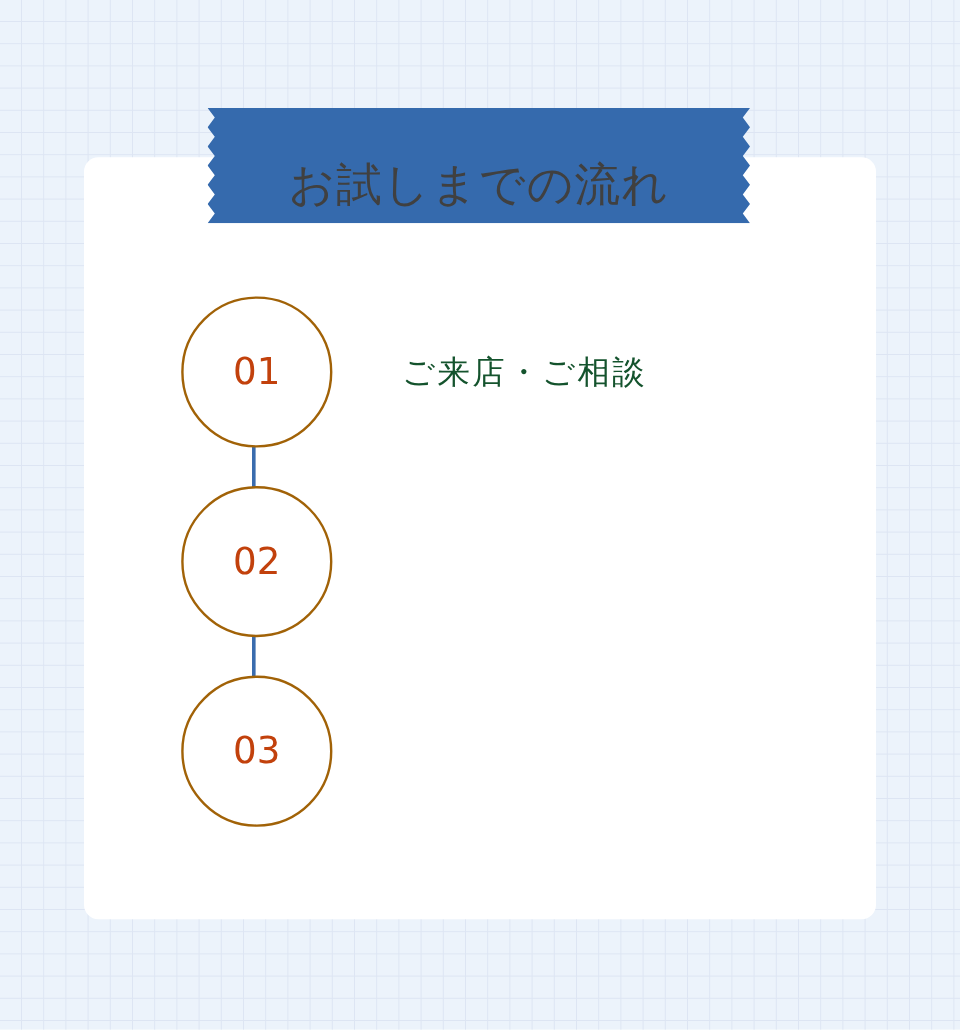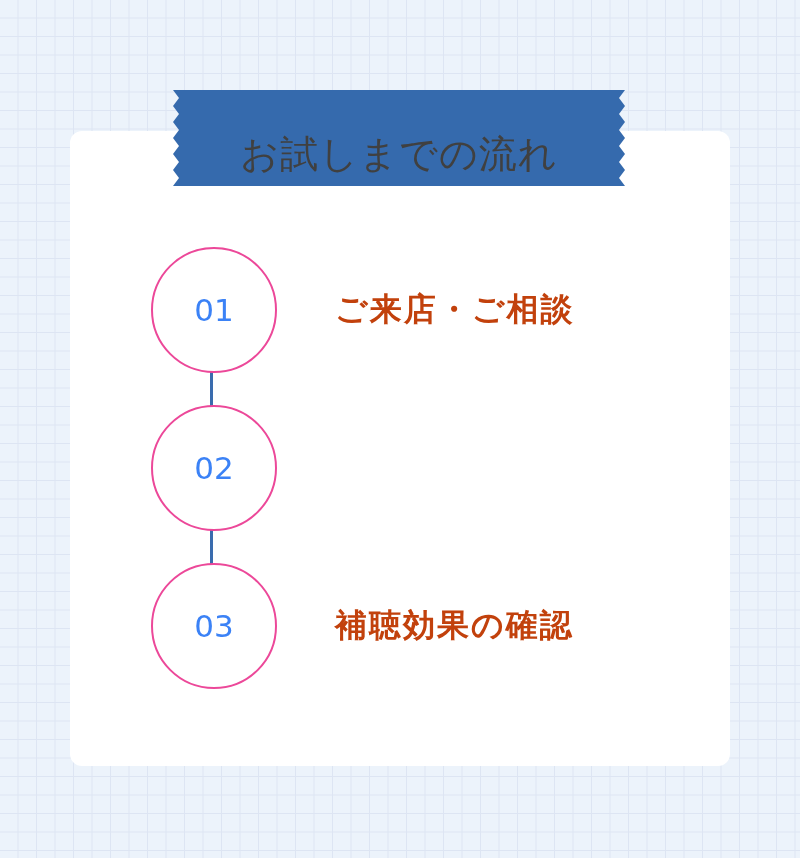--- a/index.html
+++ b/index.html
@@ -22,28 +22,28 @@
     }
     .ribbon svg { position:absolute; left:0; top:0; }
     .ribbon-title {
       position:absolute; left:0; top:0; width:452px; height:96px;
       display:flex; align-items:center; justify-content:center;
       color:#404040; font-size:38px; letter-spacing:1px; font-weight:normal;margin-top:16px;
     }
     .step { position:absolute; left:0; width:800px; height:126px; }
     .circle {
       position:absolute; left:151px; top:0; width:122px; height:122px;
-      border:2px solid #ec4899; border-radius:50%; background:#fff;
+      border:2px solid #a16207; border-radius:50%; background:#fff;
       display:flex; align-items:center; justify-content:center;
-      color:#3b82f6; font-size:31px; font-family:"DejaVu Sans", sans-serif;
+      color:#c2410c; font-size:31px; font-family:"DejaVu Sans", sans-serif;
     }
     .step-label {
       position:absolute; left:335px; top:0; height:126px;
       display:flex; align-items:center;
-      font-size:32px; color:#c2410c; letter-spacing:2px; font-weight:bold;
+      font-size:27px; color:#14532d; letter-spacing:2px; font-weight:normal;
     }
     .connector {
       position:absolute; left:210px; width:2.5px; background:#3a6cae;
     }
   </style>
 </head>
 <body>
 
 <div class="card"></div>
 
@@ -65,14 +65,13 @@
   <div class="circle">01</div>
   <div class="step-label">ご来店・ご相談</div>
 </div>
 
 <div class="step" style="top:405px;text-align:center;">
   <div class="circle">02</div>
 </div>
 
 <div class="step" style="top:563px;">
   <div class="circle">03</div>
-  <div class="step-label">補聴効果の確認</div>
 </div>
 
 </body></html>

